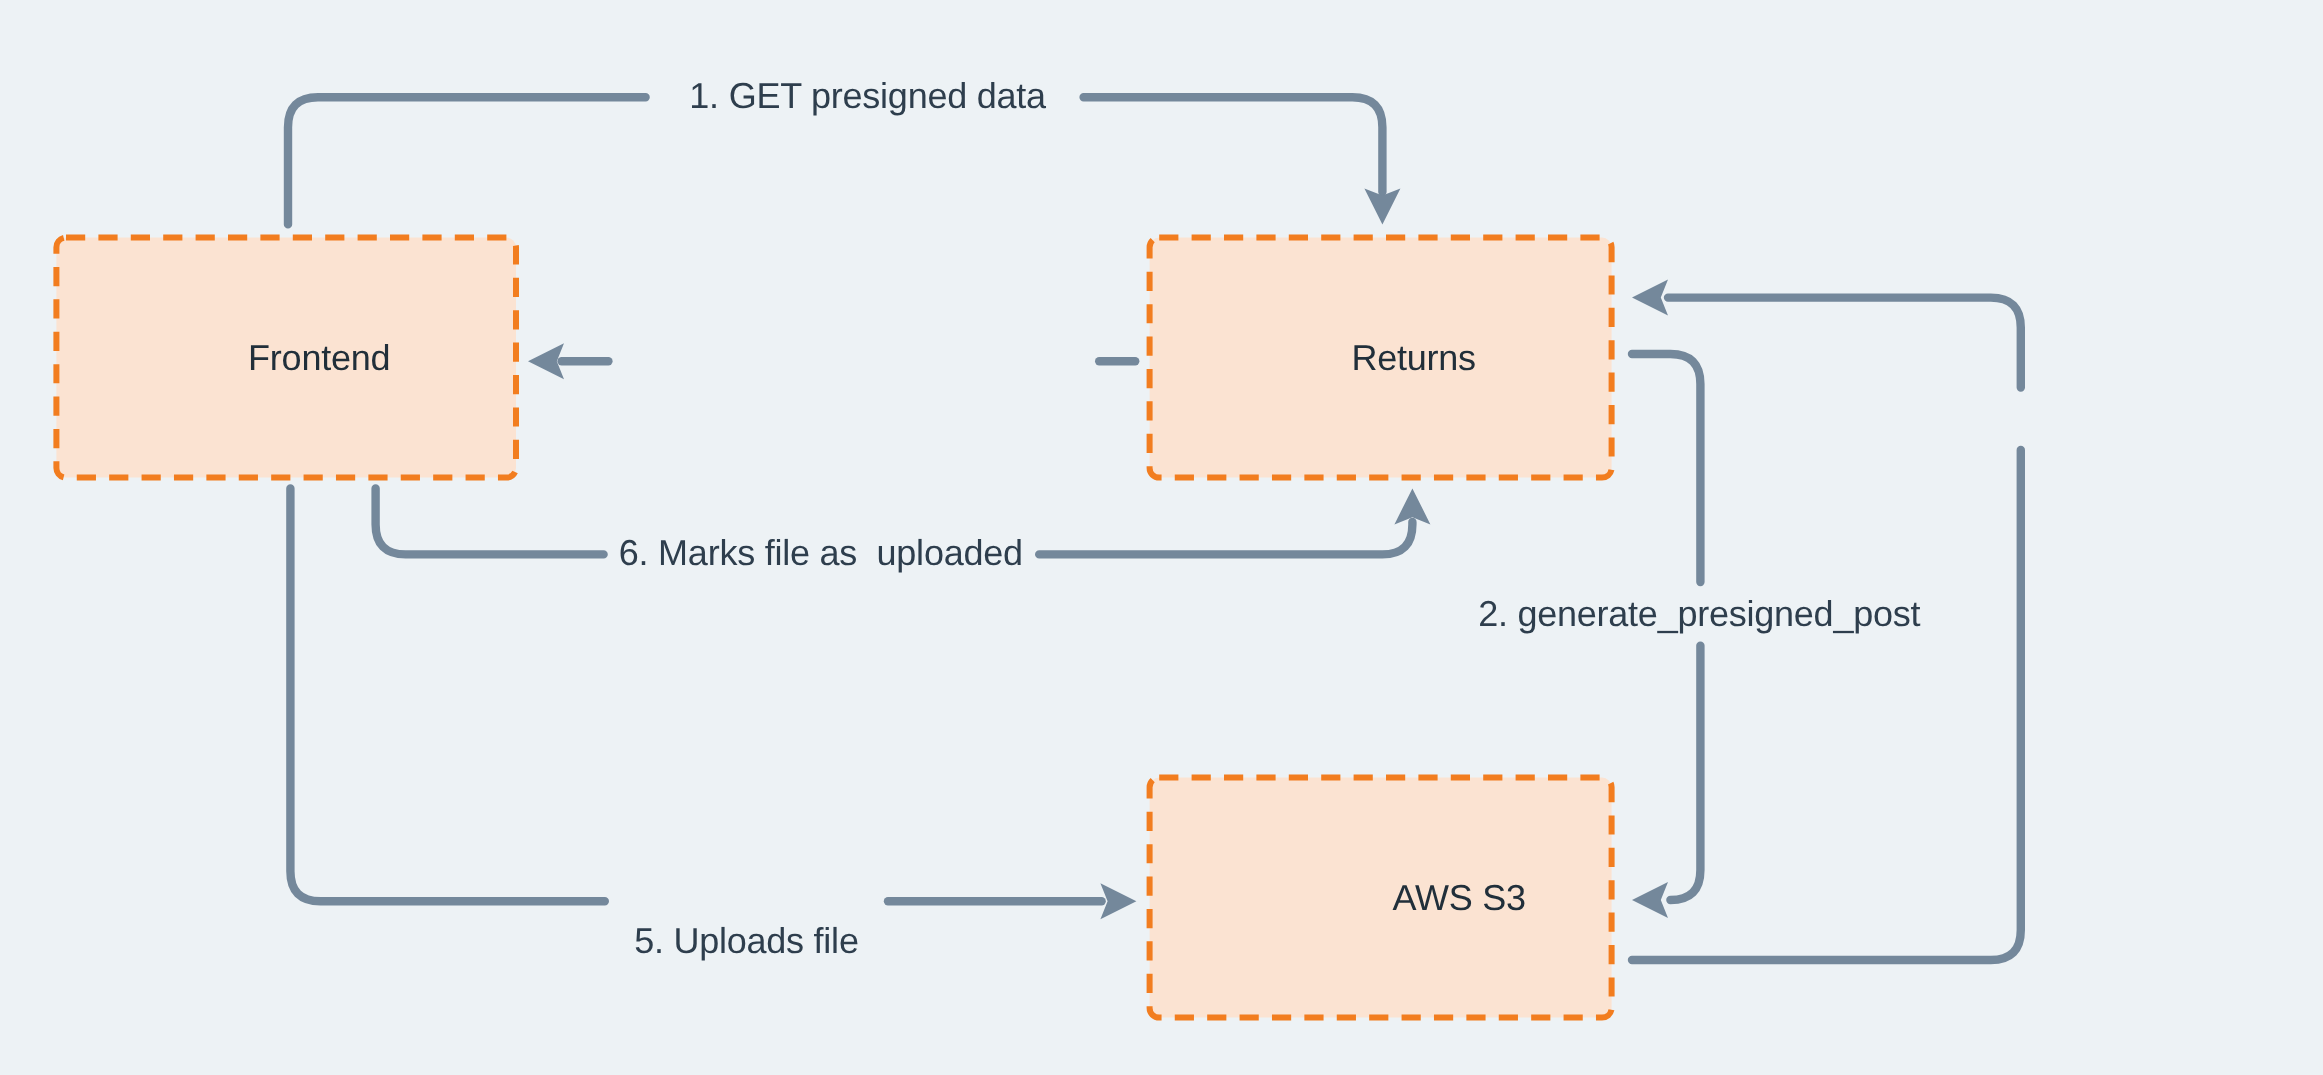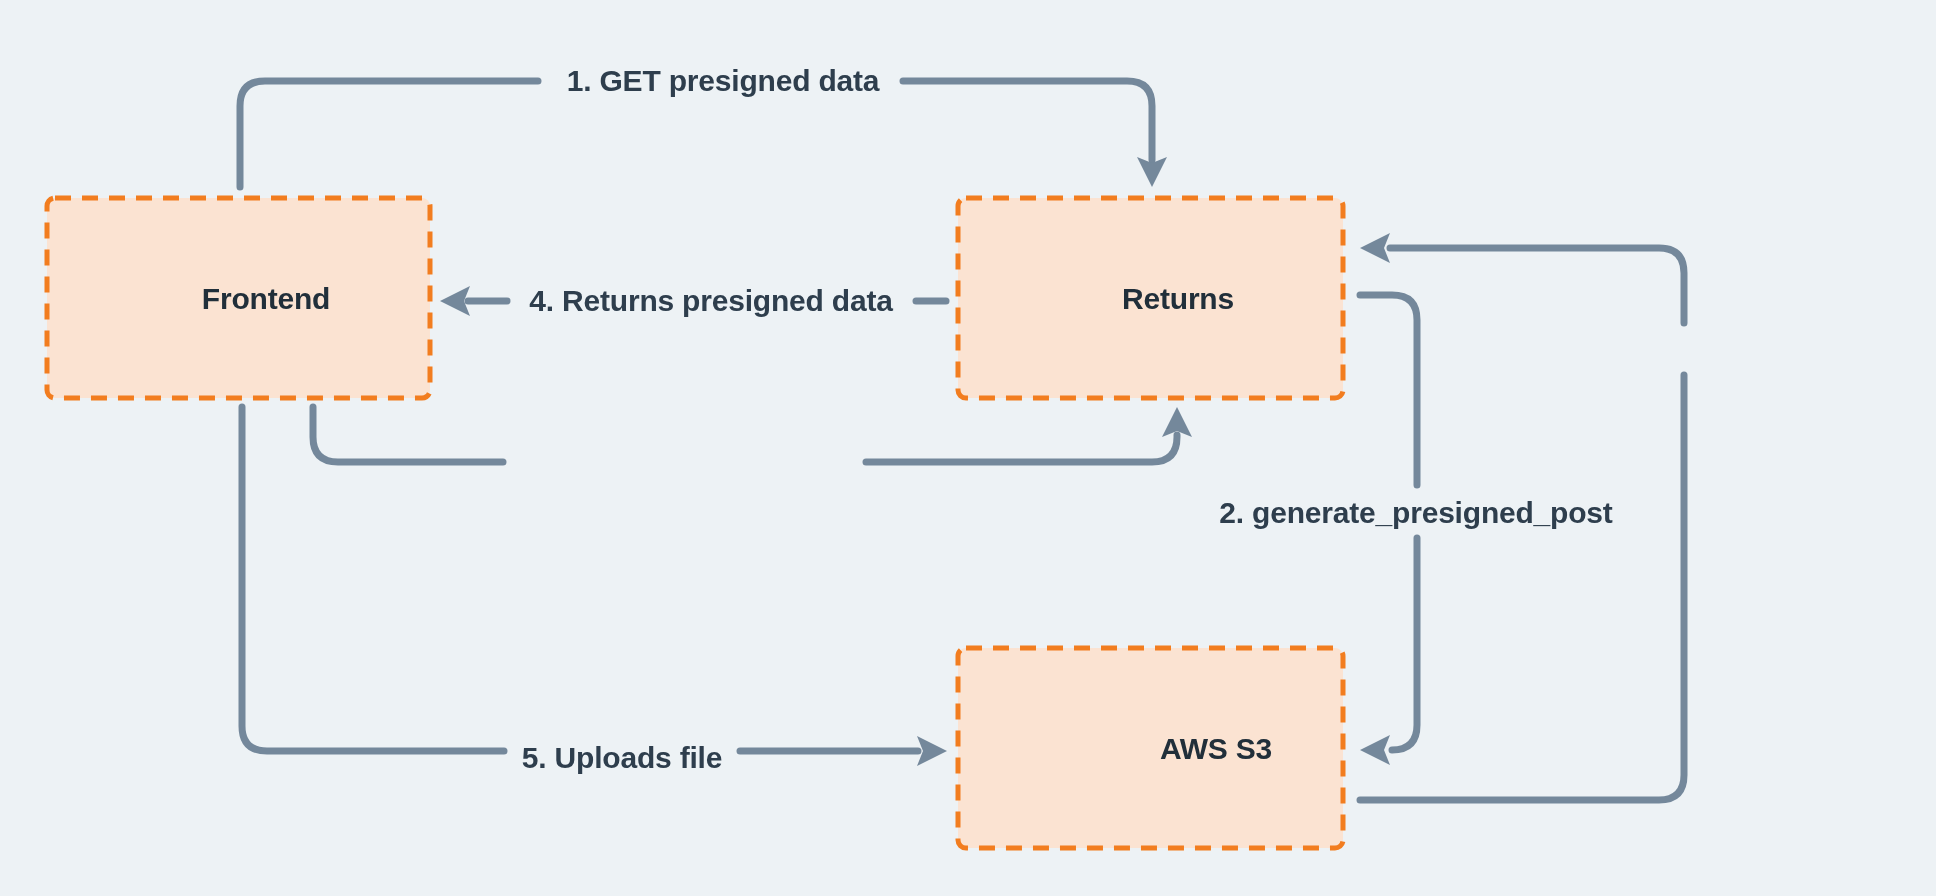--- a/index.html
+++ b/index.html
@@ -37,21 +37,20 @@
     stroke-width: 5;
     stroke-dasharray: 16 11;
   }
   .lbl {
     position: absolute;
     transform: translate(-50%, -50%);
     white-space: pre;
     font-size: 30px;
     letter-spacing: -0.2px;
     line-height: 1;
-    font-weight: bold;
   }
   .node-lbl { color: var(--node_text); margin-left: 28px; }
   .edge-lbl { color: var(--edge_text); }
 </style>
 </head>
 <body>
 
 <div class="canvas">
 
   <svg width="1936" height="896" viewBox="0 0 1936 896">
@@ -84,16 +83,16 @@
     <rect class="node-box" x="958" y="198" width="385" height="200" rx="8"></rect>
     <rect class="node-box" x="958" y="648" width="385" height="200" rx="8"></rect>
   </svg>
 
   <div class="lbl node-lbl" style="left:238px; top:299px;">Frontend</div>
   <div class="lbl node-lbl" style="left:1150px; top:299px;">Returns</div>
   <div class="lbl node-lbl" style="left:1188px; top:749px;">AWS S3</div>
 
   <div class="lbl edge-lbl" style="left:723px; top:81px;">1. GET presigned data</div>
   <div class="lbl edge-lbl" style="left:1416px; top:513px;text-align:right;">2. generate_presigned_post</div>
-  <div class="lbl edge-lbl" style="left:711px; top:301px;">4. Returns presigned data</div>
-  <div class="lbl edge-lbl" style="left:622px; top:758px;">5. Uploads file</div>
+  <div class="lbl edge-lbl" style="left:622px; top:785px;">5. Uploads file</div>
+  <div class="lbl edge-lbl" style="left:684px; top:462px;">6. Marks file as  uploaded</div>
 
 </div>
 
 </body></html>

